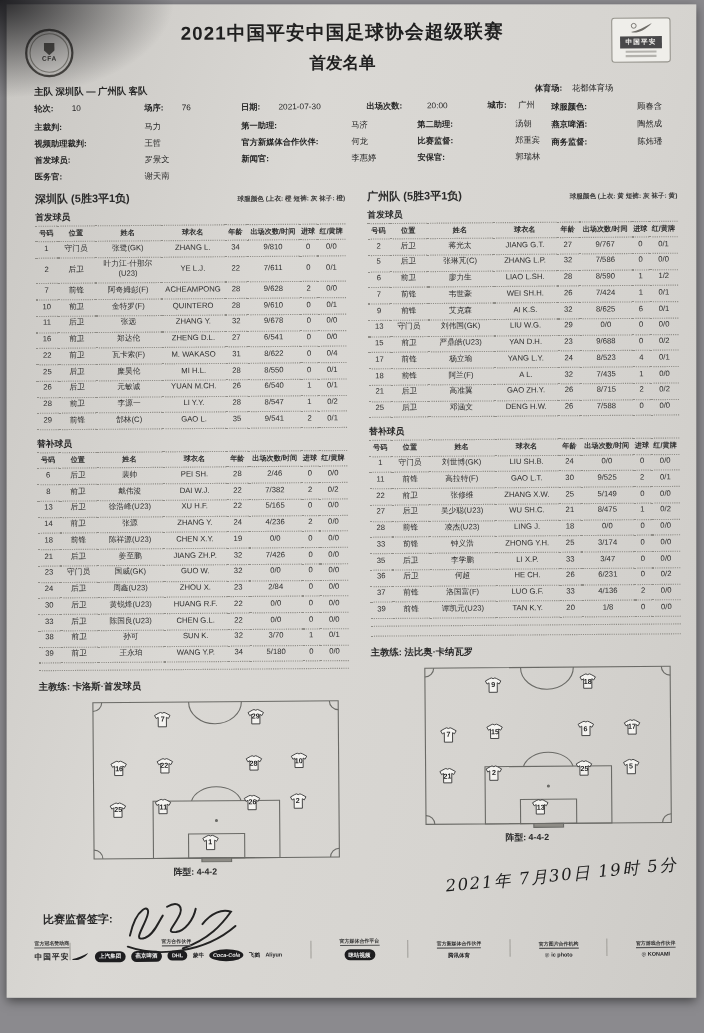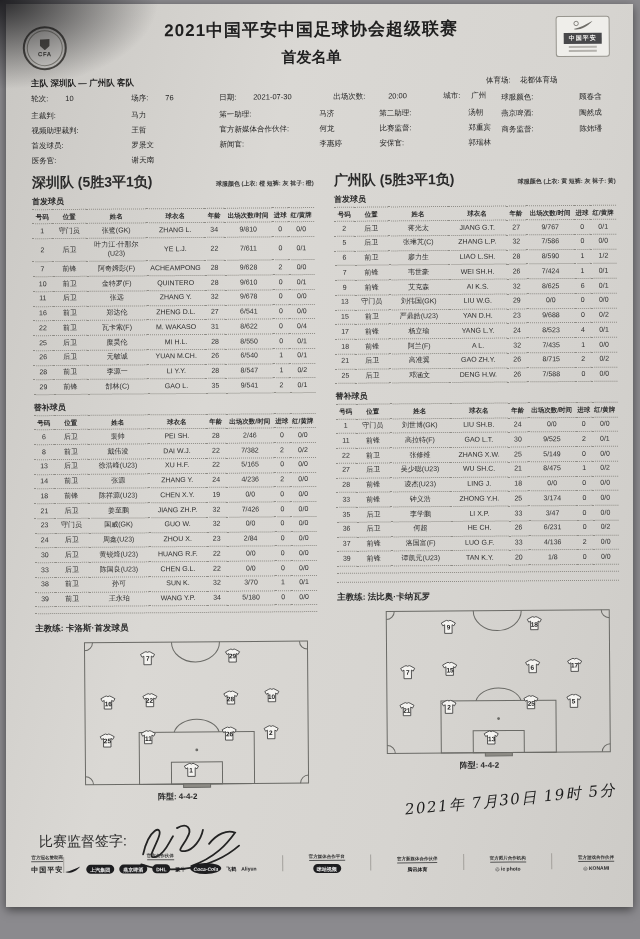--- a/index.html
+++ b/index.html
@@ -24,48 +24,48 @@
   .t2{font-size:15px;font-weight:bold;margin-top:7px;color:#1f1f1f;}
   .badge{width:48px;border:1px solid #97958e;background:#efeeea;border-radius:3px;
        display:flex;flex-direction:column;align-items:center;gap:2px;padding:3px 2px 4px;margin-top:2px;}
   .bband{background:#48484a;color:#f4f3f0;font-size:6px;font-weight:bold;padding:1px 5px;letter-spacing:1px;}
   .bsub{width:28px;display:flex;flex-direction:column;gap:1.5px;}
   .bsub i{height:2px;background:#b4b2ad;}
 
   
   .info{position:relative;height:94px;margin:8px 28px 0;}
   .inf{position:absolute;font-size:7.5px;white-space:nowrap;color:#252525;}
-  .lb{font-weight:normal;}
+  .lb{font-weight:bold;}
   .bigline{font-size:8.5px;font-weight:bold;}
 
   
   .cols{display:flex;gap:20px;padding:0 28px;}
   .team{width:282px;flex:0 0 282px;}
   .throw{display:flex;justify-content:space-between;align-items:baseline;margin:2px 0 1px;}
-  .tname{font-size:14px;font-weight:bold;}
+  .tname{font-size:10px;font-weight:bold;}
   .tkit{font-size:6px;font-weight:bold;color:#3a3a3a;}
   .slabel{font-size:8px;font-weight:bold;margin:4px 0 2px;}
   table{width:100%;border-collapse:collapse;table-layout:fixed;}
   td{font-size:7px;color:#2e2e2e;text-align:center;padding:2.5px 0;
      border-bottom:1px dotted #8e8c86;line-height:1.25;overflow:hidden;}
   .hc{font-size:6.5px;font-weight:bold;border-top:1px dotted #8e8c86;}
   .dotline{border-bottom:1px dotted #8e8c86;height:6px;margin-bottom:2px;}
   .coach{font-size:8.5px;font-weight:bold;margin:9px 0 2px;}
 
   
   .pitch{position:relative;width:235px;height:150px;margin:4px 4px 0 auto;}
   .pitch svg.lines{position:absolute;inset:0;}
   .players{position:absolute;inset:0;}
   .pl{position:absolute;width:17px;height:15px;transform:translate(-50%,-50%);}
   .pl .pn{position:absolute;left:0;right:0;top:4.5px;text-align:center;font-size:6.5px;font-weight:bold;color:#1d1d1d;}
   .formation{text-align:center;font-size:8px;font-weight:bold;margin-top:3px;}
 
   
   .sig{display:flex;align-items:flex-start;margin:16px 0 0 2px;}
-  .sig-label{font-size:14px;font-weight:normal;padding-top:14px;white-space:nowrap;}
+  .sig-label{font-size:10px;font-weight:bold;padding-top:14px;white-space:nowrap;}
   .hdate{margin:20px 4px 0 auto;width:max-content;transform:rotate(-5deg);
      font-family:"DejaVu Serif","Liberation Serif",serif;font-style:italic;
      font-size:15px;letter-spacing:1.5px;color:#1c1c1c;}
 
   
   .footer{position:absolute;left:22px;right:22px;bottom:34px;display:flex;
      align-items:flex-end;justify-content:space-between;}
   .fgroup{display:flex;flex-direction:column;align-items:center;gap:3px;}
   .fglabel{font-size:4.5px;color:#333;font-weight:bold;white-space:nowrap;border-bottom:.5px solid #555;padding-bottom:1px;}
   .flogos{display:flex;align-items:center;gap:5px;}

